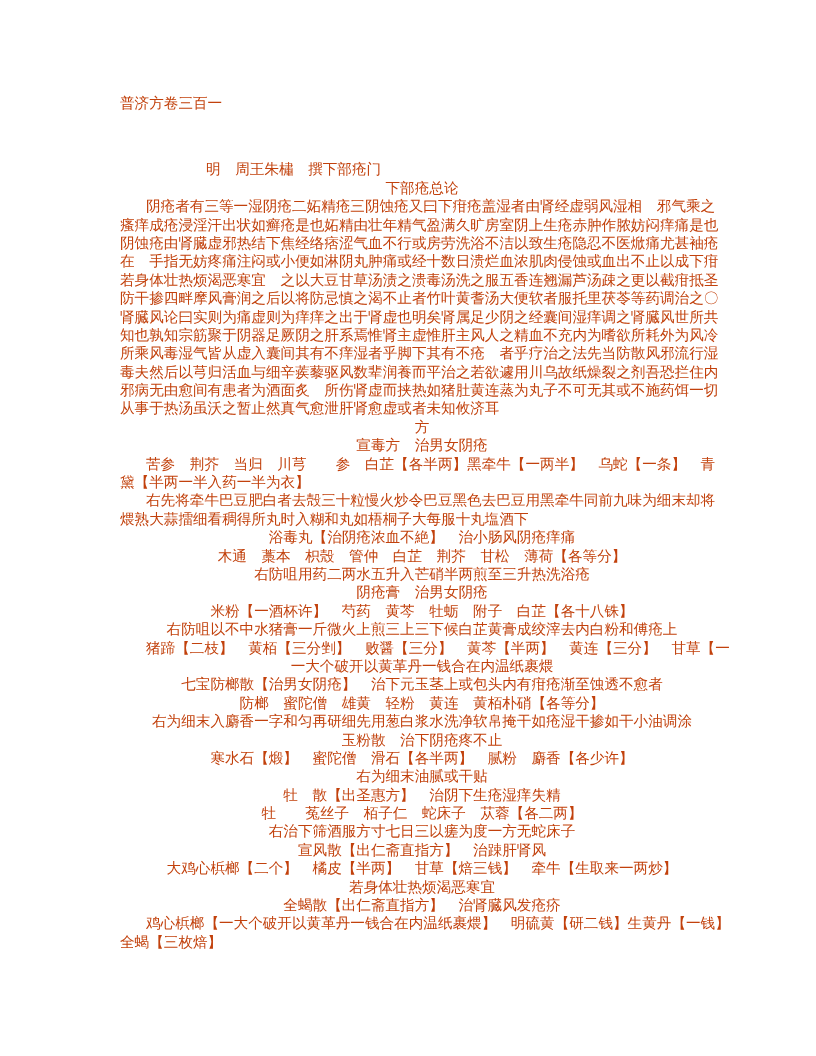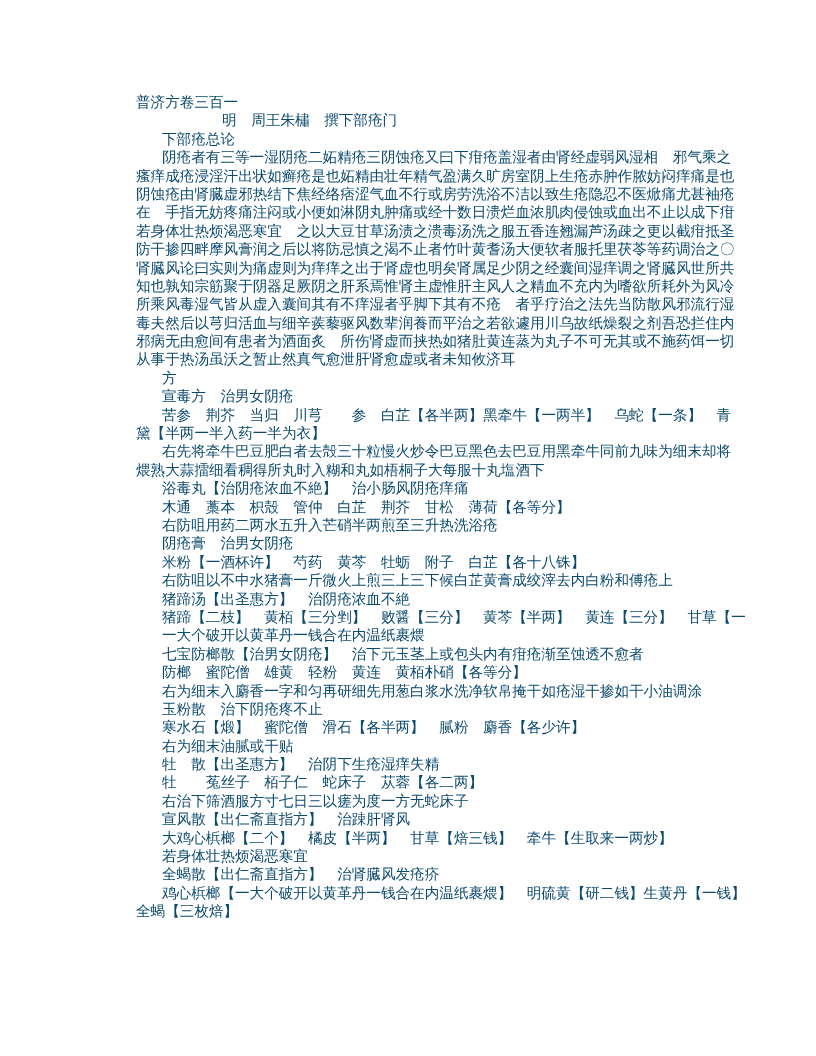--- a/index.html
+++ b/index.html
@@ -1,24 +1,24 @@
 <!DOCTYPE html>
 <html><head>
 <meta charset="utf-8">
 <style>
   html, body { margin: 0; padding: 0; background: #ffffff; }
   body { width: 816px; height: 1056px; position: relative; overflow: hidden; }
   .page {
-    position: absolute; left: 136px; top: 94px; width: 578px;
-    font-family: Liberation Mono, monospace;
-    font-size: 14.6px; line-height: 18.4px; color: #0c4a6e;
+    position: absolute; left: 120px; top: 94px; width: 578px;
+    font-family: Liberation Sans, sans-serif;
+    font-size: 14.6px; line-height: 18.4px; color: #c2410c;
   }
   .line { white-space: pre; height: 18.4px; overflow: visible; }
-  .ind1 { padding-left: 26px; }
-  .ind4 { padding-left: 86px; }
+  .ind1 { padding-left: 26px; text-align: center; }
+  .ind4 { padding-left: 86px; margin-top: 48px; }
 </style>
 </head>
 <body>
 
 <div class="page">
   <div class="line">普济方卷三百一</div>
   <div class="line ind4">明　周王朱橚　撰下部疮门</div>
   <div class="line ind1">下部疮总论</div>
 
   <div>
@@ -43,21 +43,20 @@
       <div class="line ind1">苦参　荆芥　当归　川芎　　参　白芷【各半两】黑牵牛【一两半】　乌蛇【一条】　青</div>
       <div class="line">黛【半两一半入药一半为衣】</div>
       <div class="line ind1">右先将牵牛巴豆肥白者去殻三十粒慢火炒令巴豆黑色去巴豆用黑牵牛同前九味为细末却将</div>
       <div class="line">煨熟大蒜擂细看稠得所丸时入糊和丸如梧桐子大每服十丸塩酒下</div>
       <div class="line ind1">浴毒丸【治阴疮浓血不絶】　治小肠风阴疮痒痛</div>
       <div class="line ind1">木通　藁本　枳殼　管仲　白芷　荆芥　甘松　薄荷【各等分】</div>
       <div class="line ind1">右防咀用药二两水五升入芒硝半两煎至三升热洗浴疮</div>
       <div class="line ind1">阴疮膏　治男女阴疮</div>
       <div class="line ind1">米粉【一酒杯许】　芍药　黄芩　牡蛎　附子　白芷【各十八铢】</div>
       <div class="line ind1">右防咀以不中水猪膏一斤微火上煎三上三下候白芷黄膏成绞滓去内白粉和傅疮上</div>
-      <div class="line ind1">猪蹄汤【出圣惠方】　治阴疮浓血不絶</div>
       <div class="line ind1">猪蹄【二枝】　黄栢【三分剉】　败醤【三分】　黄芩【半两】　黄连【三分】　甘草【一</div>
       <div class="line ind1">一大个破开以黄革丹一钱合在内温纸裹煨</div>
       <div class="line ind1">七宝防榔散【治男女阴疮】　治下元玉茎上或包头内有疳疮渐至蚀透不愈者</div>
       <div class="line ind1">防榔　蜜陀僧　雄黄　轻粉　黄连　黄栢朴硝【各等分】</div>
       <div class="line ind1">右为细末入麝香一字和匀再研细先用葱白浆水洗净软帛掩干如疮湿干掺如干小油调涂</div>
       <div class="line ind1">玉粉散　治下阴疮疼不止</div>
       <div class="line ind1">寒水石【煅】　蜜陀僧　滑石【各半两】　腻粉　麝香【各少许】</div>
       <div class="line ind1">右为细末油腻或干贴</div>
       <div class="line ind1">牡　散【出圣惠方】　治阴下生疮湿痒失精</div>
       <div class="line ind1">牡　　菟丝子　栢子仁　蛇床子　苁蓉【各二两】</div>

